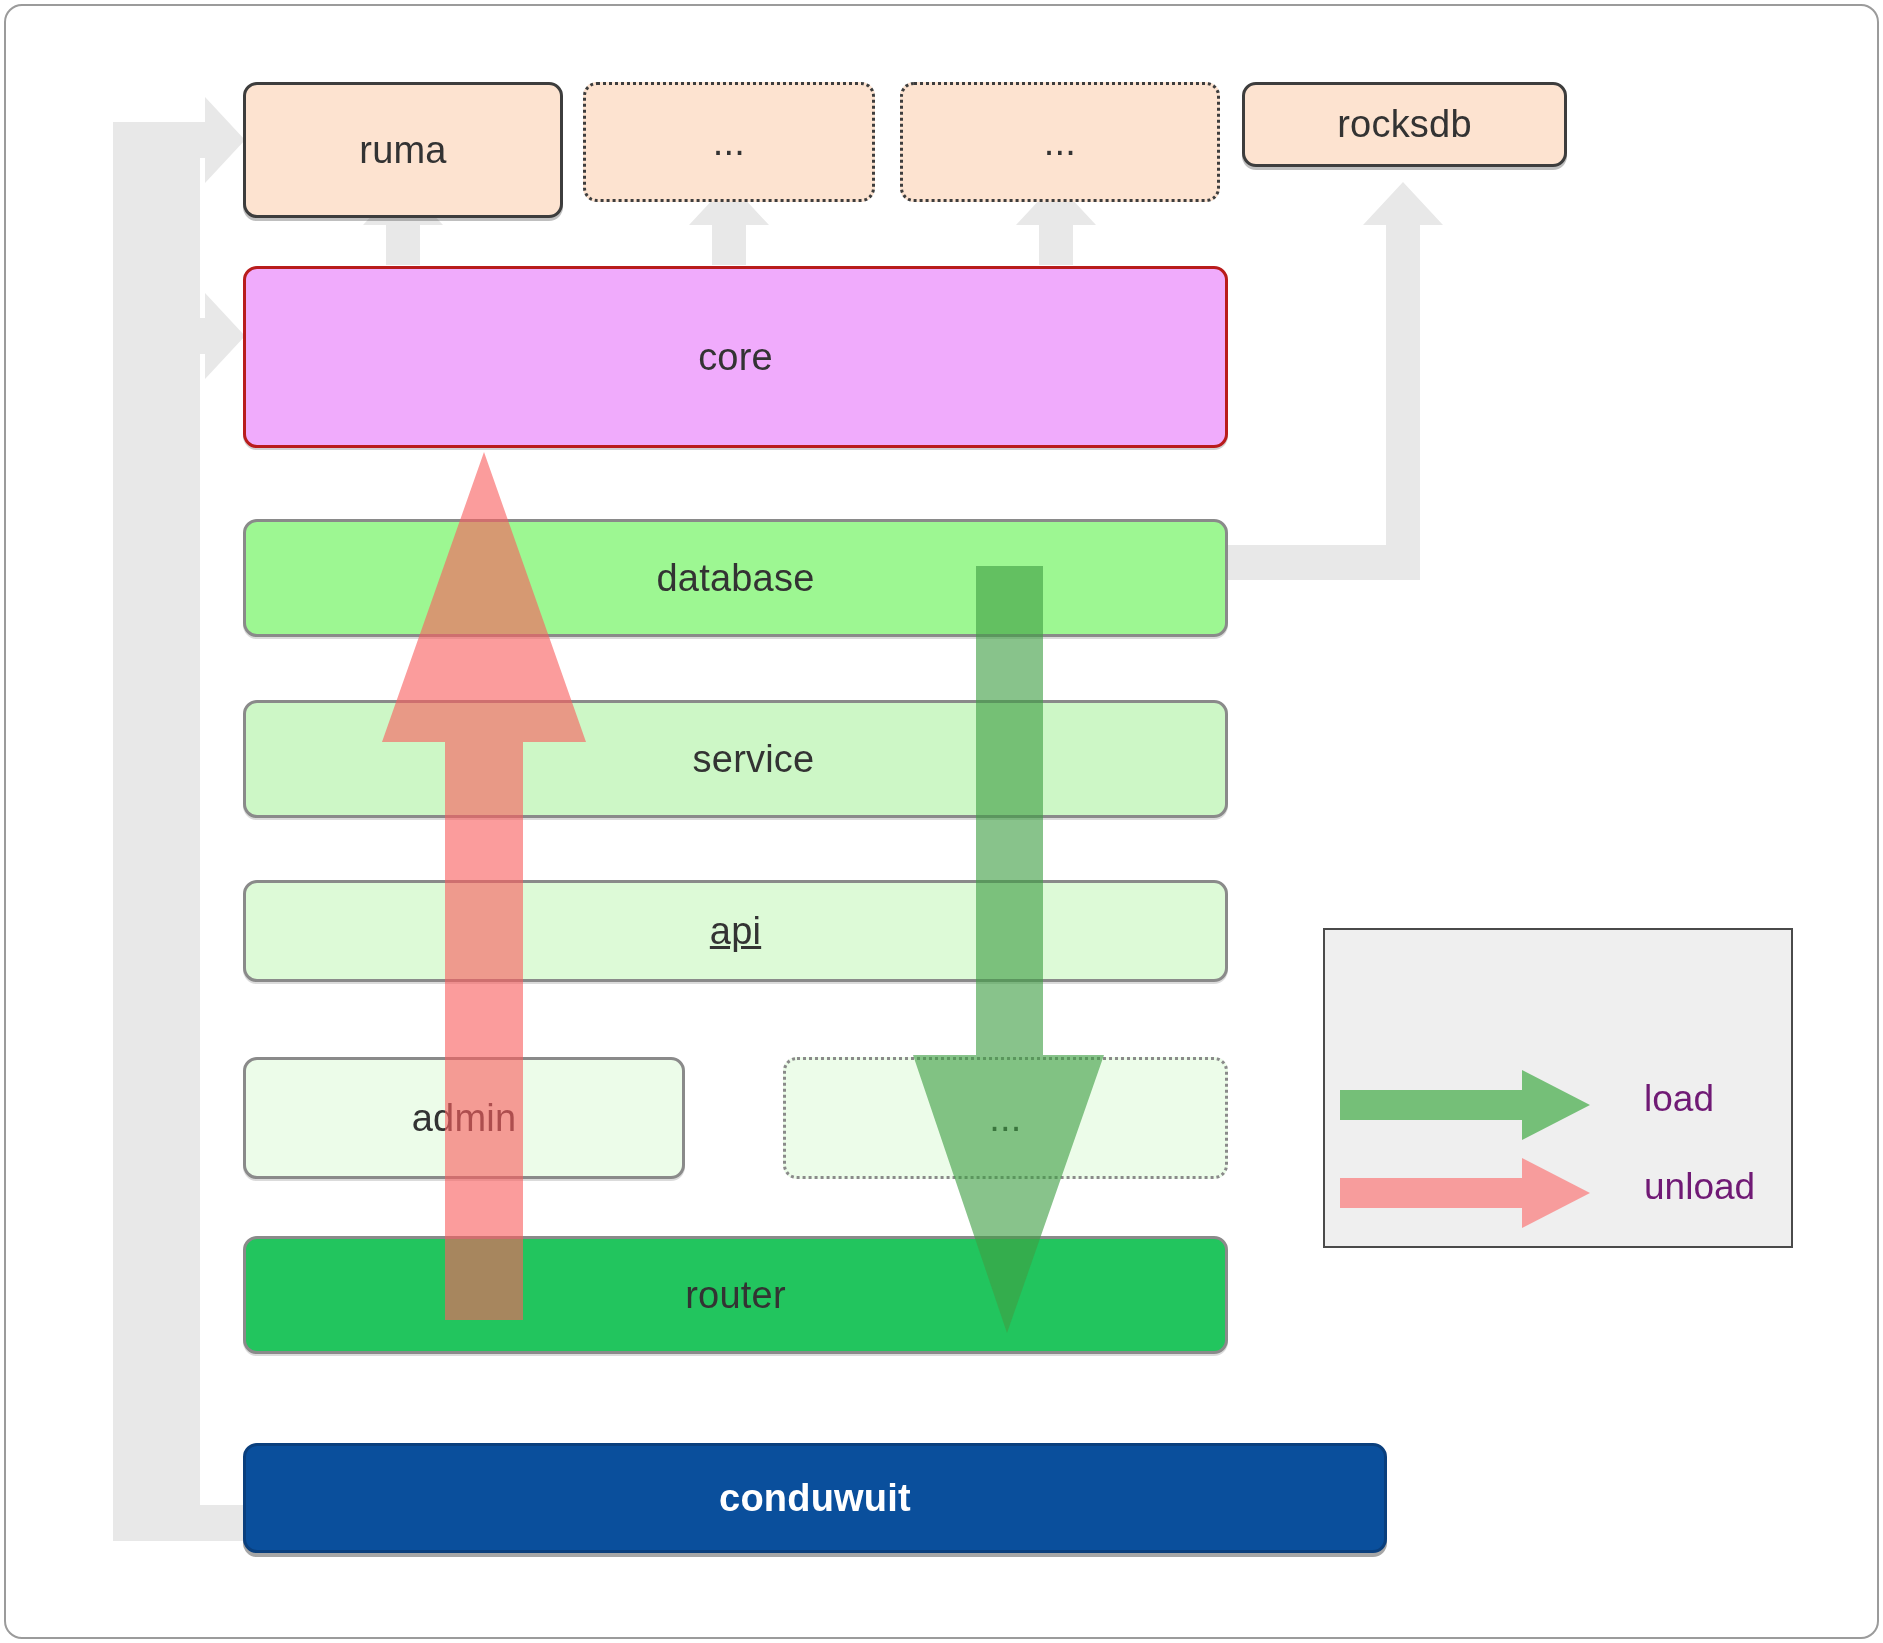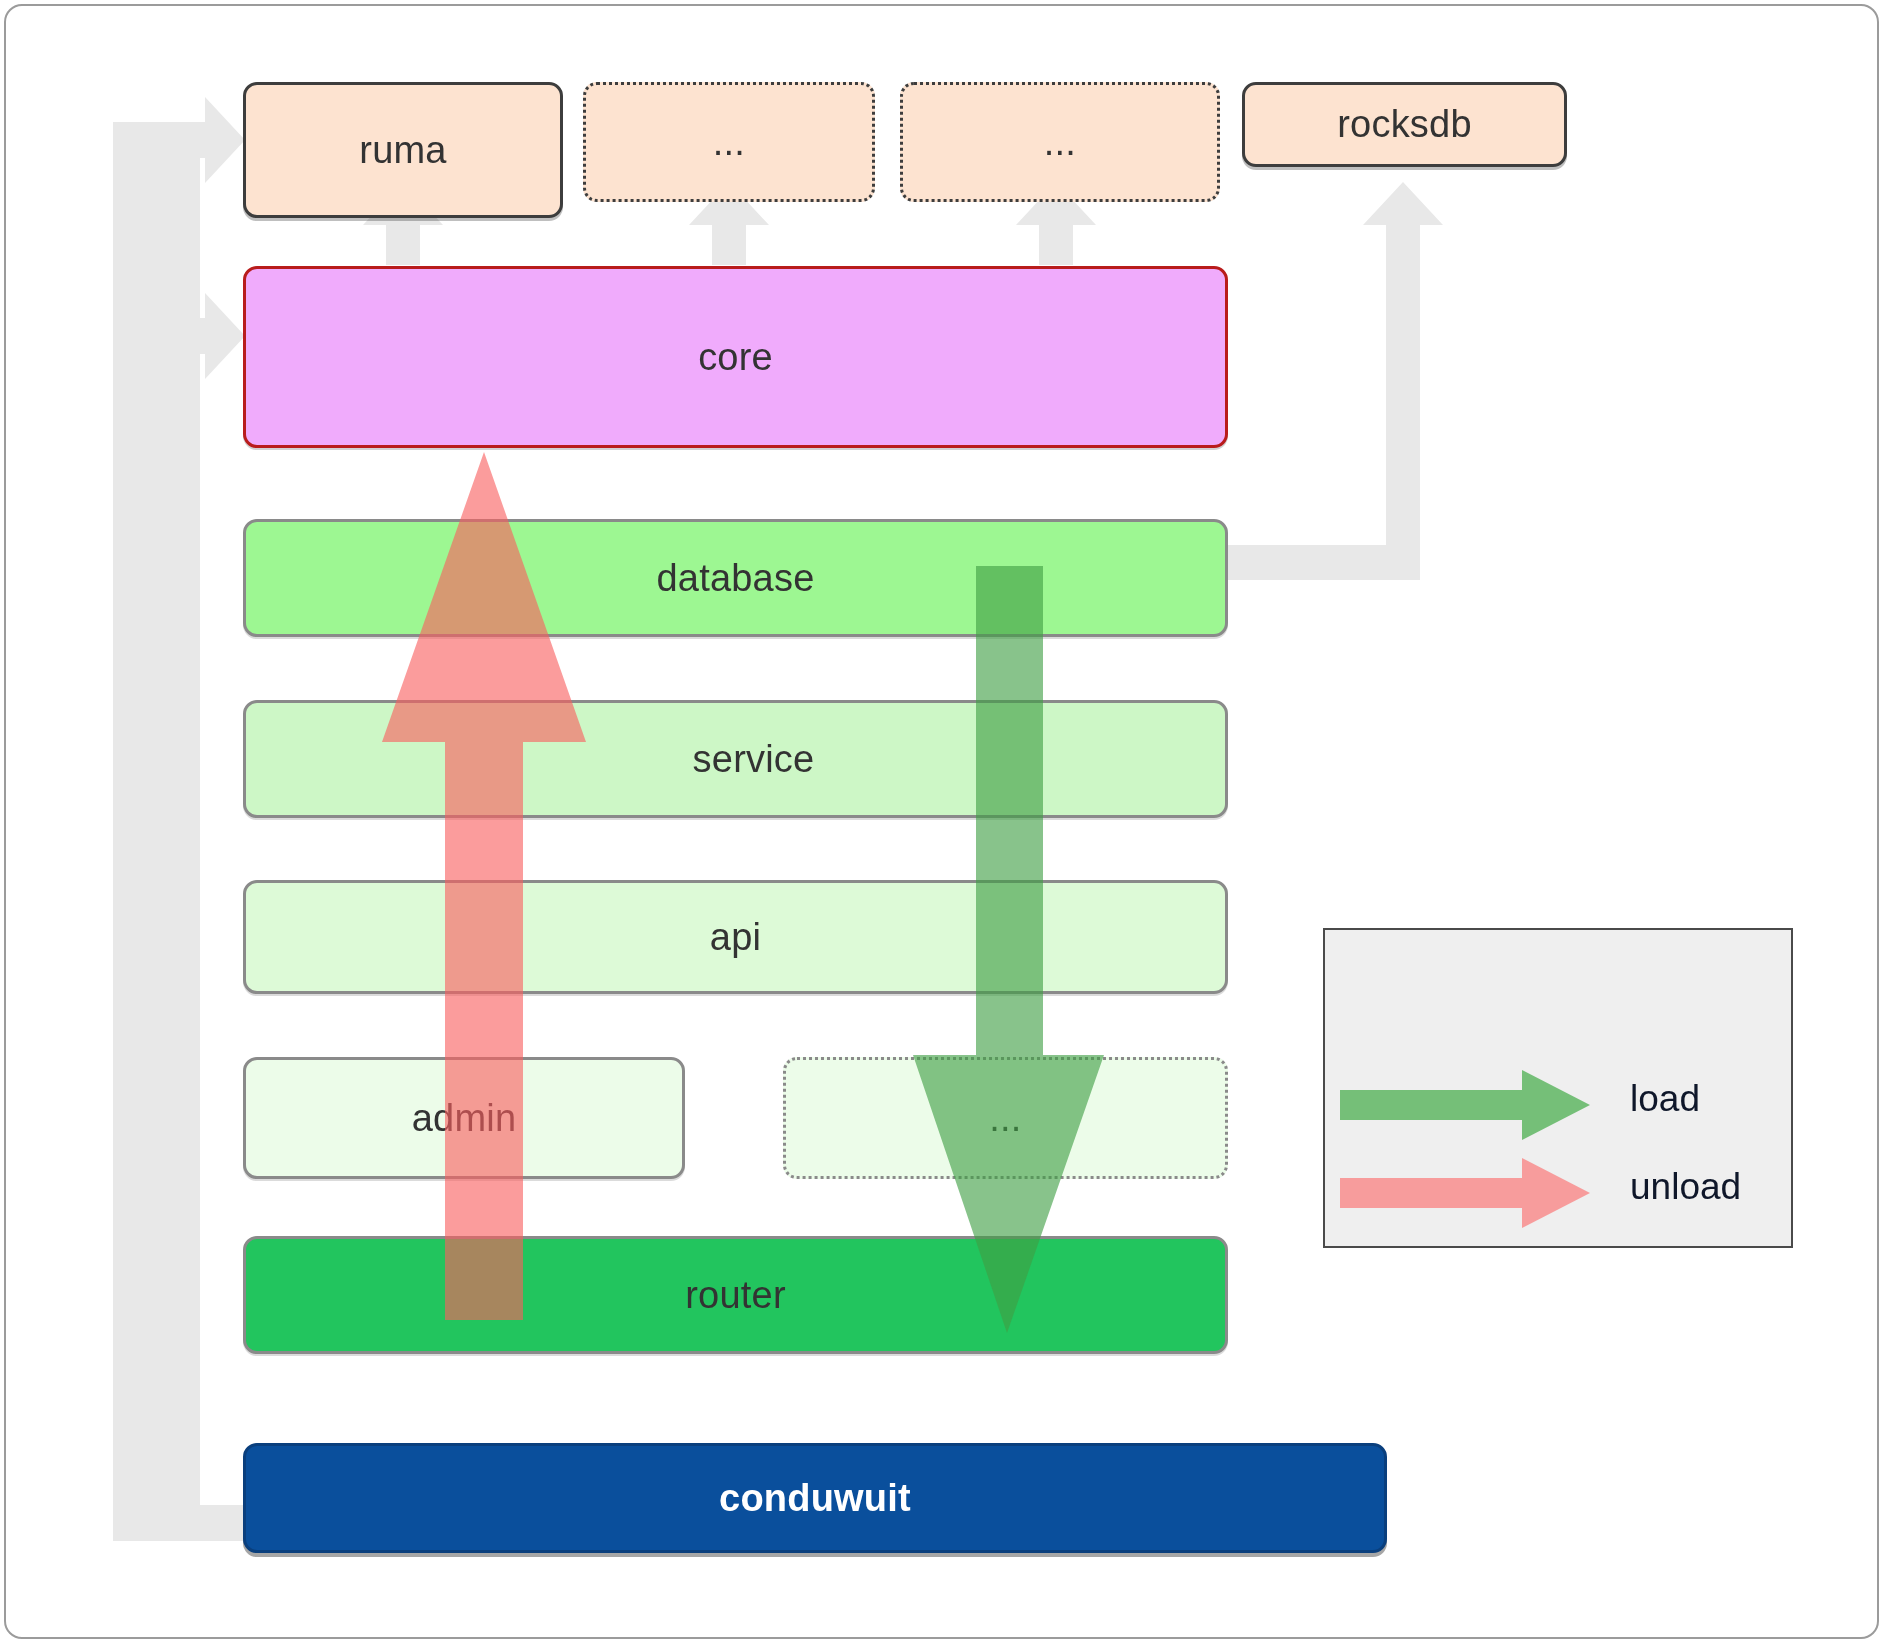--- a/index.html
+++ b/index.html
@@ -82,22 +82,22 @@
     border:2px solid #4a4a4a;
     box-sizing:border-box;
     z-index:6;
   }
   #legend .ltitle{
     position:absolute;left:0;top:32px;width:100%;
     text-align:center;font-size:40px;color:#111;
   }
   .lgrow{position:absolute;left:0;width:100%;height:70px;}
   .lglabel{
-    position:absolute;left:305px;top:8px;
-    font-size:37px;color:#0f172a;
+    position:absolute;left:319px;top:8px;
+    font-size:37px;color:#701a75;
   }
 
   
   svg.overlay{position:absolute;left:0;top:0;width:1883px;height:1643px;overflow:visible;}
   #connectors{z-index:2;}
   #bigarrows{z-index:7;}
 </style>
 </head>
 <body>
 
@@ -155,21 +155,21 @@
   </div>
 
   <div class="node lay g1" style="left:243px;top:505px;width:985px;height:118px;">
     <span>database</span>
   </div>
 
   <div class="node lay g2" style="left:243px;top:686px;width:985px;height:118px;padding-left:36px;">
     <span>service</span>
   </div>
 
-  <div class="node lay g3" style="left:243px;top:866px;width:985px;height:114px;">
+  <div class="node lay g3" style="left:243px;top:866px;width:985px;height:102px;text-decoration:underline;">
     <span>api</span>
   </div>
 
   <div class="node lay g4" style="left:243px;top:1043px;width:442px;height:122px;">
     <span>admin</span>
   </div>
 
   <div class="node lay g4 dotted" style="left:783px;top:1043px;width:445px;height:122px;">
     <span>...</span>
   </div>

